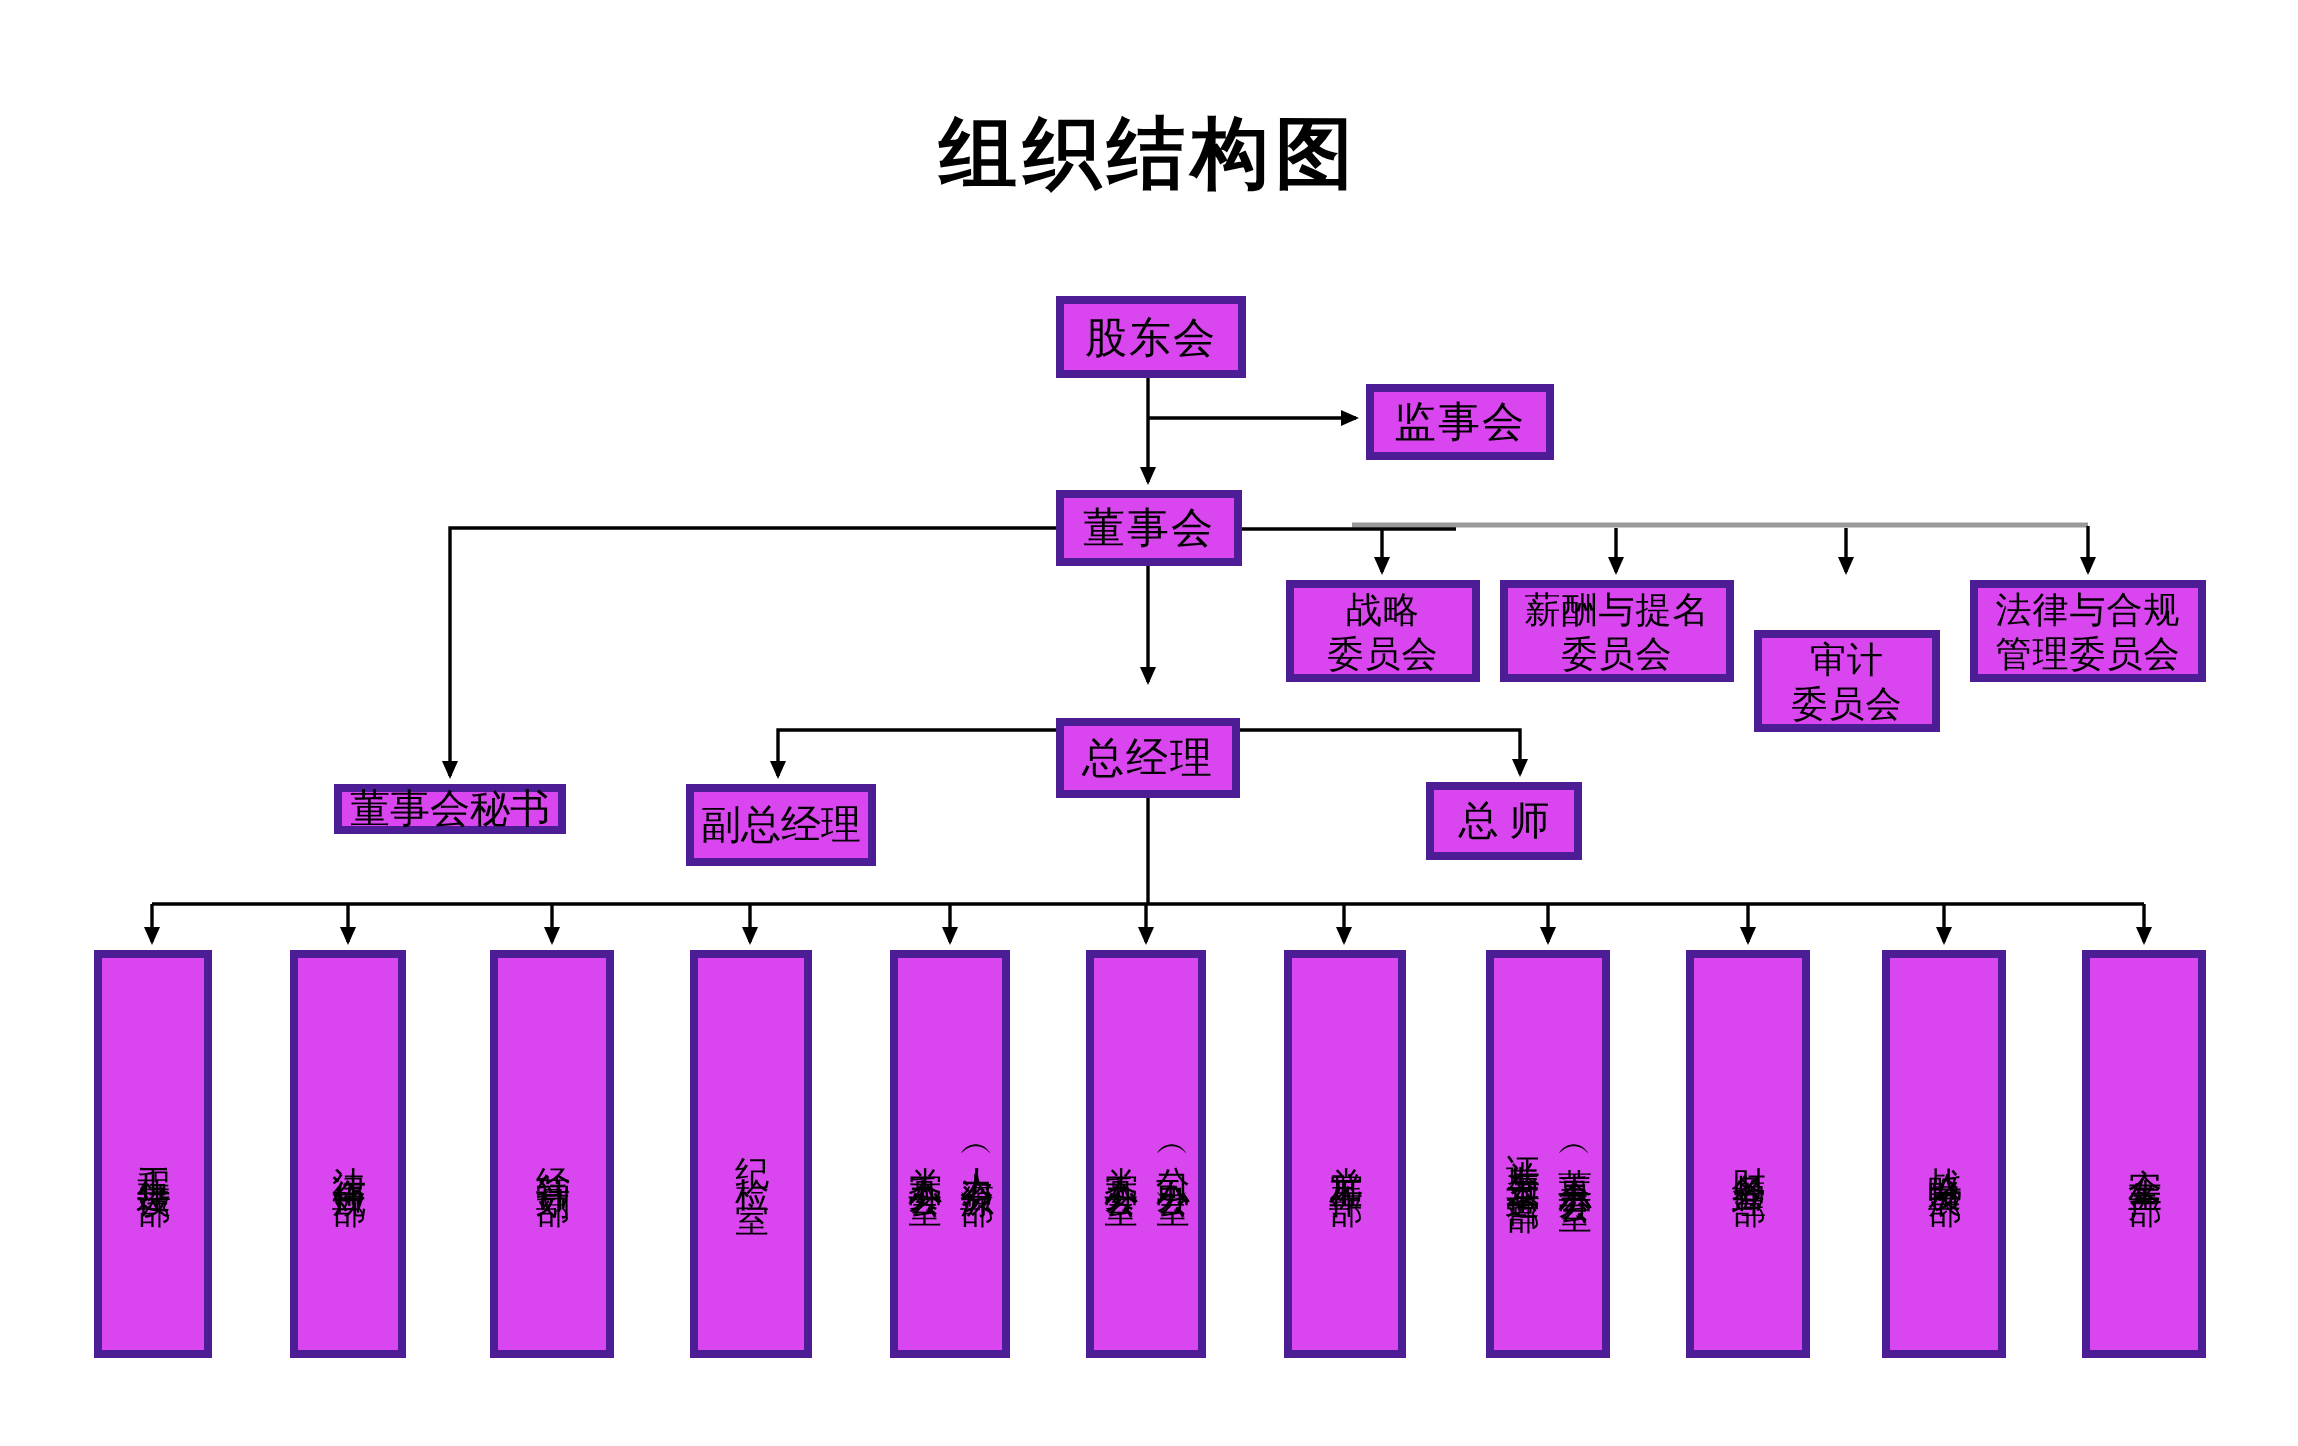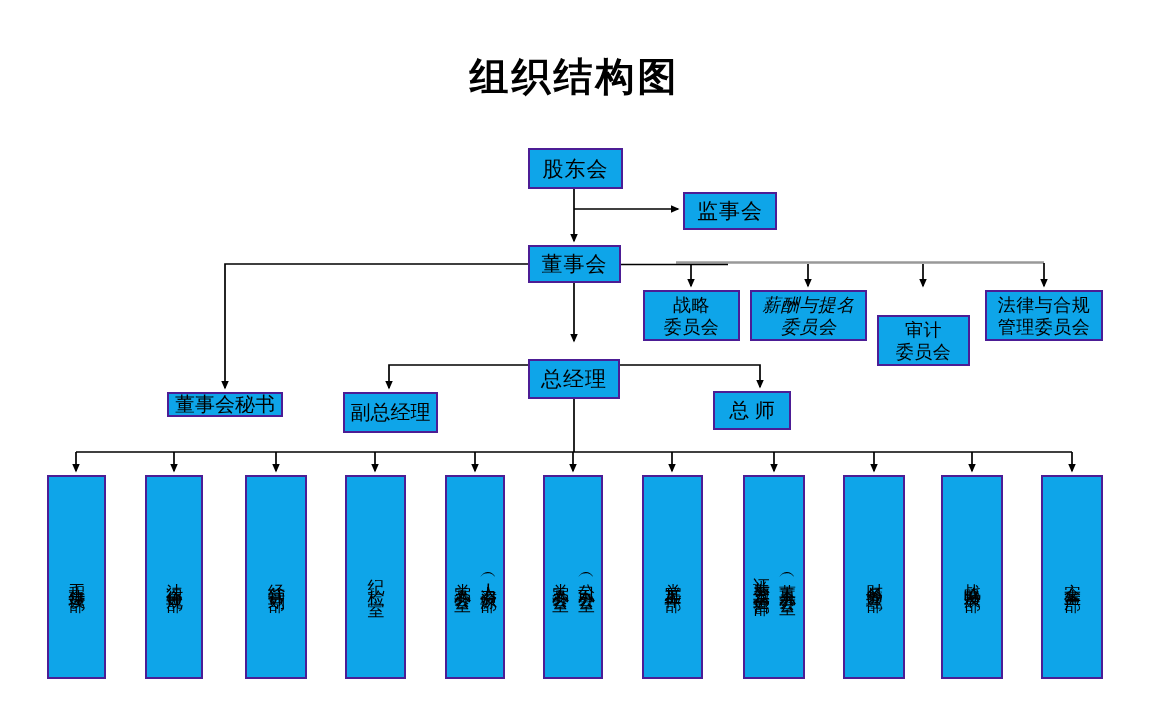--- a/index.html
+++ b/index.html
@@ -30,22 +30,22 @@
   #connectors {
     position: absolute;
     left: 0;
     top: 0;
     width: 1149px;
     height: 723px;
   }
   .node {
     position: absolute;
     box-sizing: border-box;
-    border: 2px solid #4c1d95;
-    background: #0ea5e9;
+    border: 4px solid #4c1d95;
+    background: #d946ef;
     display: flex;
     align-items: center;
     justify-content: center;
     text-align: center;
     white-space: pre-line;
   }
   .lv1 { font-size: 21px; letter-spacing: 1px; }
   .lv2 { font-size: 20px; }
   .committee { font-size: 18px; line-height: 22px; letter-spacing: 0.5px; }
   .dept {
@@ -114,21 +114,21 @@
   </svg>
 
   <div class="node lv1" style="left:528px; top:148px; width:95px;  height:41px;">股东会</div>
 
   <div class="node lv1" style="left:683px; top:192px; width:94px;  height:38px;">监事会</div>
 
   <div class="node lv1" style="left:528px; top:245px; width:93px;  height:38px;">董事会</div>
 
   <div class="node committee" style="left:643px; top:290px; width:97px;  height:51px;">战略
 委员会</div>
-  <div class="node committee" style="left:750px; top:290px; width:117px; height:51px;font-style:italic;">薪酬与提名
+  <div class="node committee" style="left:750px; top:290px; width:117px; height:51px;">薪酬与提名
 委员会</div>
   <div class="node committee" style="left:877px; top:290px; width:93px;  height:51px;margin-top:25px;">审计
 委员会</div>
   <div class="node committee" style="left:985px; top:290px; width:118px; height:51px;">法律与合规
 管理委员会</div>
 
   <div class="node lv1" style="left:528px; top:359px; width:92px;  height:40px;">总经理</div>
 
   <div class="node lv2" style="left:167px; top:392px; width:116px; height:25px;">董事会秘书</div>
   <div class="node lv2" style="left:343px; top:392px; width:95px;  height:41px;">副总经理</div>

